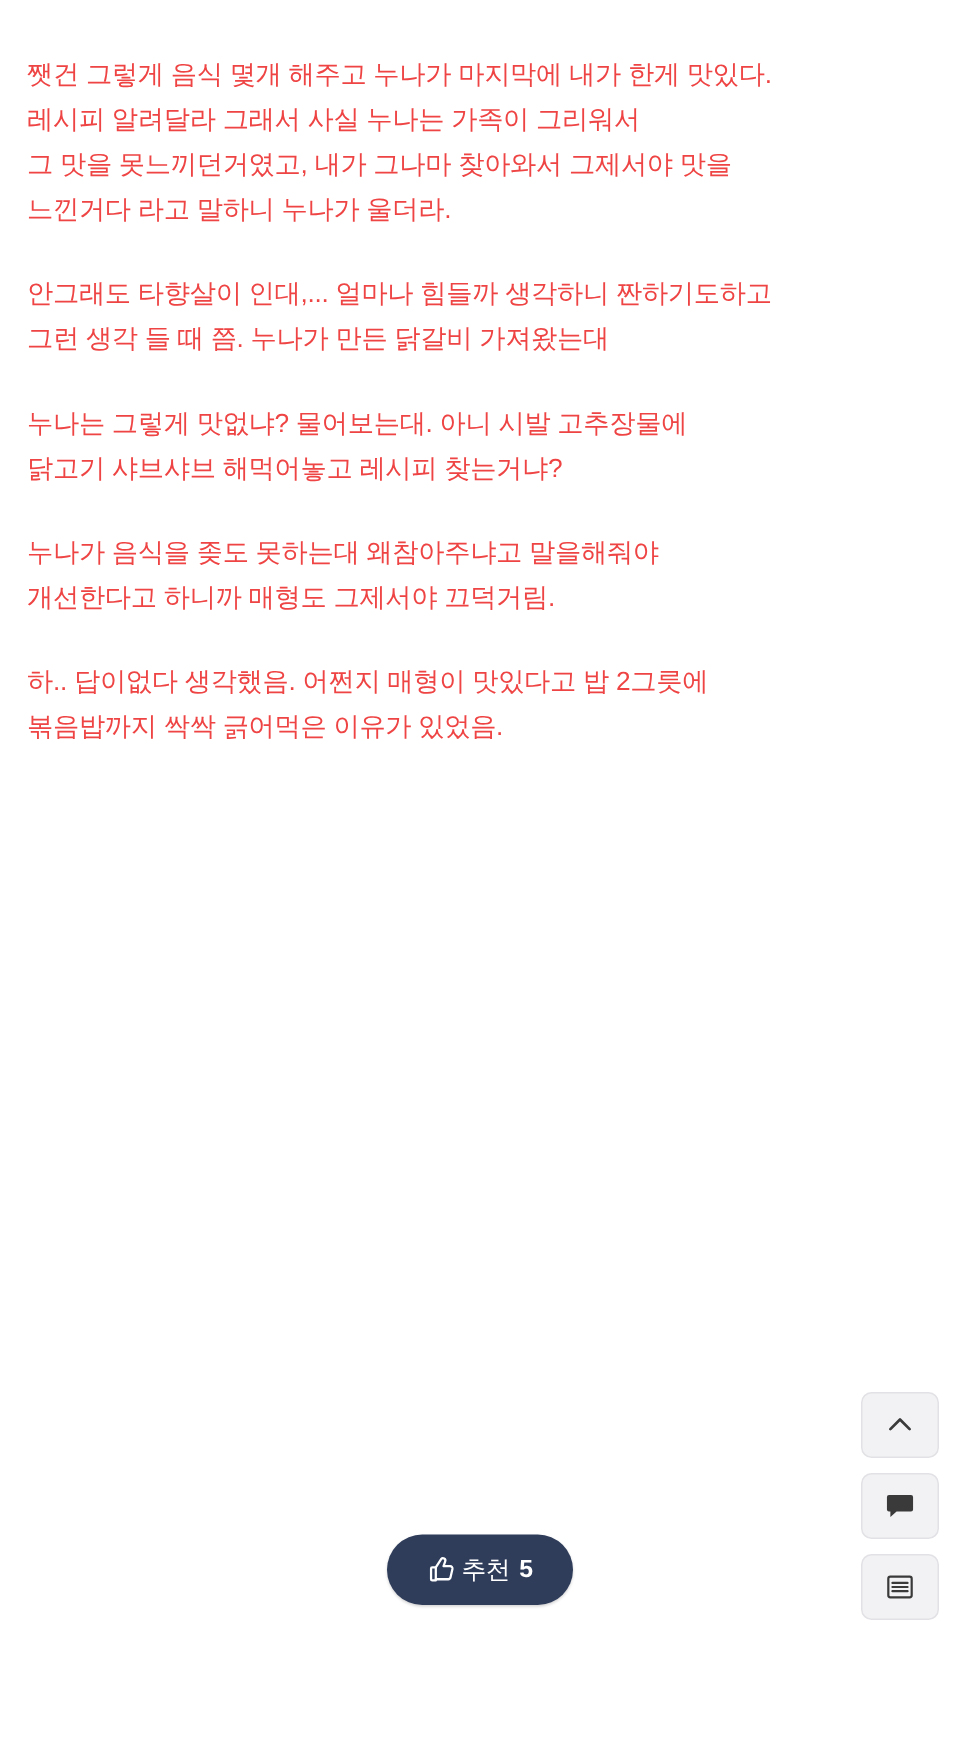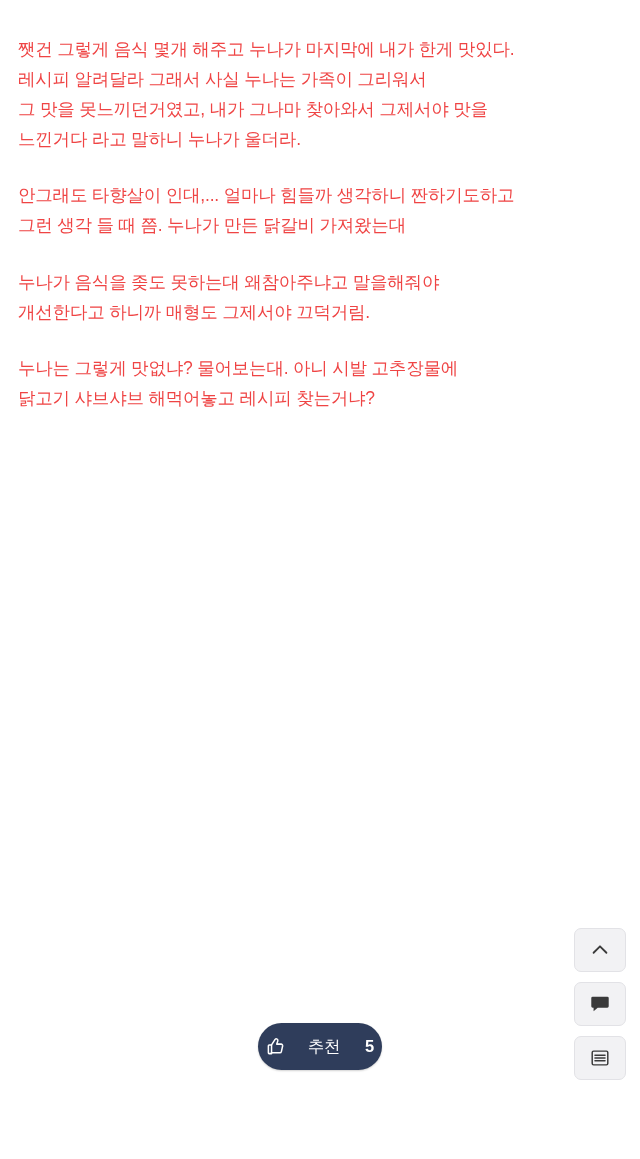--- a/index.html
+++ b/index.html
@@ -36,21 +36,21 @@
     right: 0;
     top: 1023px;
     display: flex;
     justify-content: center;
     gap: 22px;
   }
   .vote-btn {
     display: flex;
     align-items: center;
     justify-content: center;
-    gap: 23px;
+    gap: 4px;
     width: 124px;
     height: 47px;
     border-radius: 24px;
     background: #2f3d5b;
     color: #ffffff;
     font-size: 16.5px;
     border: none;
     cursor: pointer;
     font-family: "Liberation Sans", sans-serif;
     box-shadow: 0 1px 2px rgba(0,0,0,0.18);
@@ -90,24 +90,26 @@
 </head>
 <body>
 
 <div class="post-body">
   <p class="para">쨋건 그렇게 음식 몇개 해주고 누나가 마지막에 내가 한게 맛있다.
 레시피 알려달라 그래서  사실 누나는 가족이 그리워서
 그 맛을 못느끼던거였고, 내가 그나마 찾아와서 그제서야 맛을
 느낀거다 라고 말하니 누나가 울더라.</p>
   <p class="para">안그래도 타향살이 인대,... 얼마나 힘들까 생각하니 짠하기도하고
 그런 생각 들 때 쯤. 누나가 만든 닭갈비 가져왔는대</p>
+  <p class="para">누나는 그렇게 맛없냐? 물어보는대. 아니 시발 고추장물에
+닭고기 샤브샤브 해먹어놓고 레시피 찾는거냐?</p>
   <p class="para">누나가 음식을 좆도 못하는대 왜참아주냐고  말을해줘야
 개선한다고 하니까 매형도 그제서야 끄덕거림.</p>
-  <p class="para">누나는 그렇게 맛없냐? 물어보는대. 아니 시발 고추장물에
-닭고기 샤브샤브 해먹어놓고 레시피 찾는거냐?</p>
+  <p class="para">하.. 답이없다 생각했음.  어쩐지 매형이 맛있다고 밥 2그릇에
+볶음밥까지 싹싹 긁어먹은 이유가 있었음.</p>
 </div>
 
 <div class="vote-bar">
   <button class="vote-btn">
     <span>
       <svg width="19" height="19" viewBox="0 0 24 24" fill="none" stroke="#ffffff" stroke-width="1.9" stroke-linecap="round" stroke-linejoin="round">
         <path d="M7 10v11H4a1 1 0 0 1-1-1v-9a1 1 0 0 1 1-1h3z"></path>
         <path d="M7 10l4.5-7a2 2 0 0 1 3.4 2L13.5 9H19a2 2 0 0 1 2 2.4l-1.6 7A2 2 0 0 1 17.4 20H7"></path>
       </svg>
     </span>

